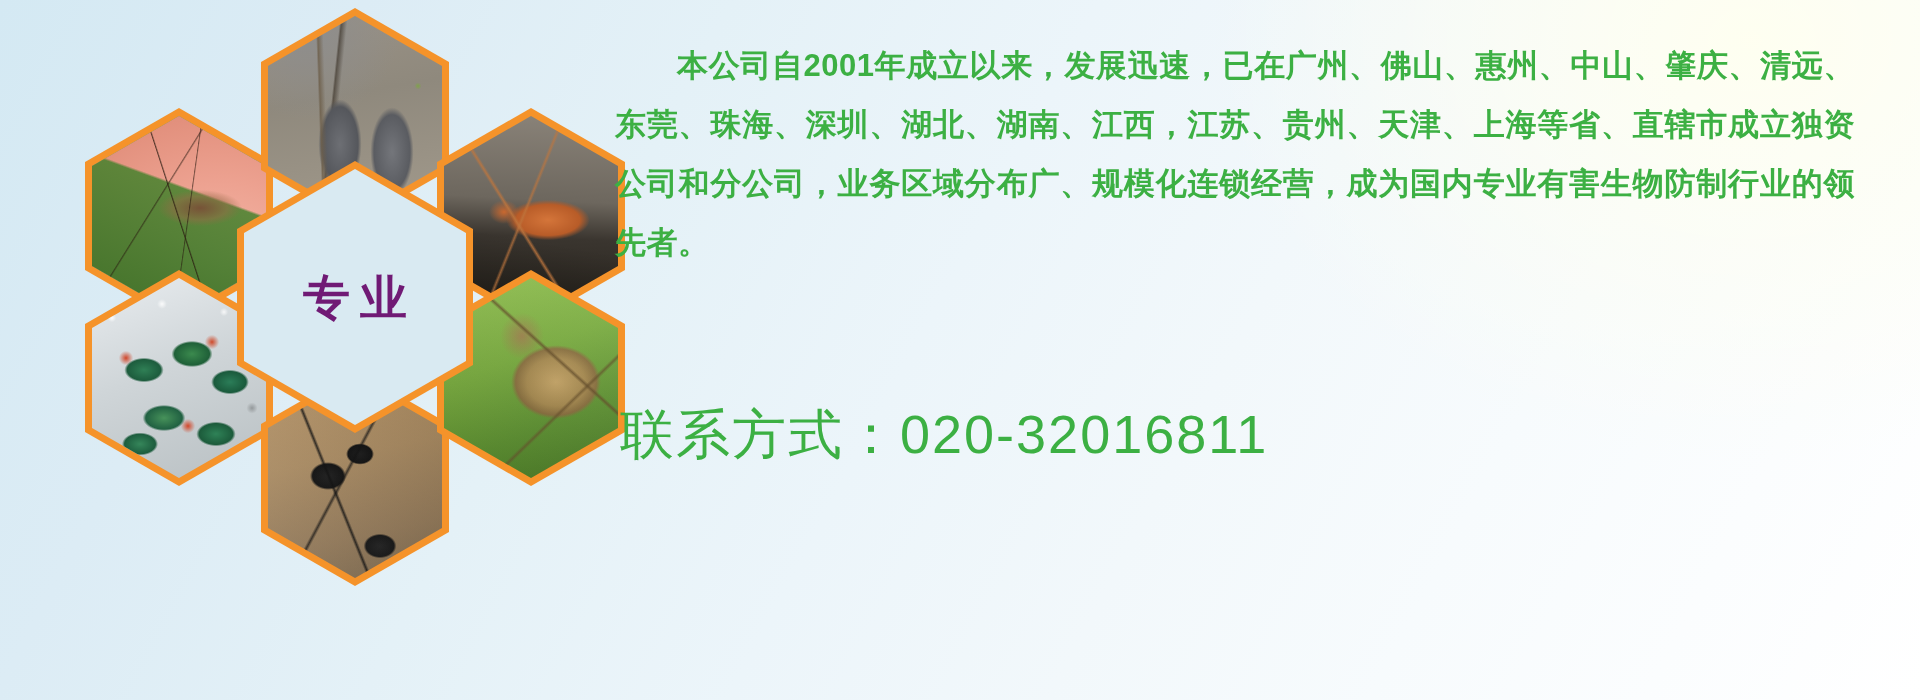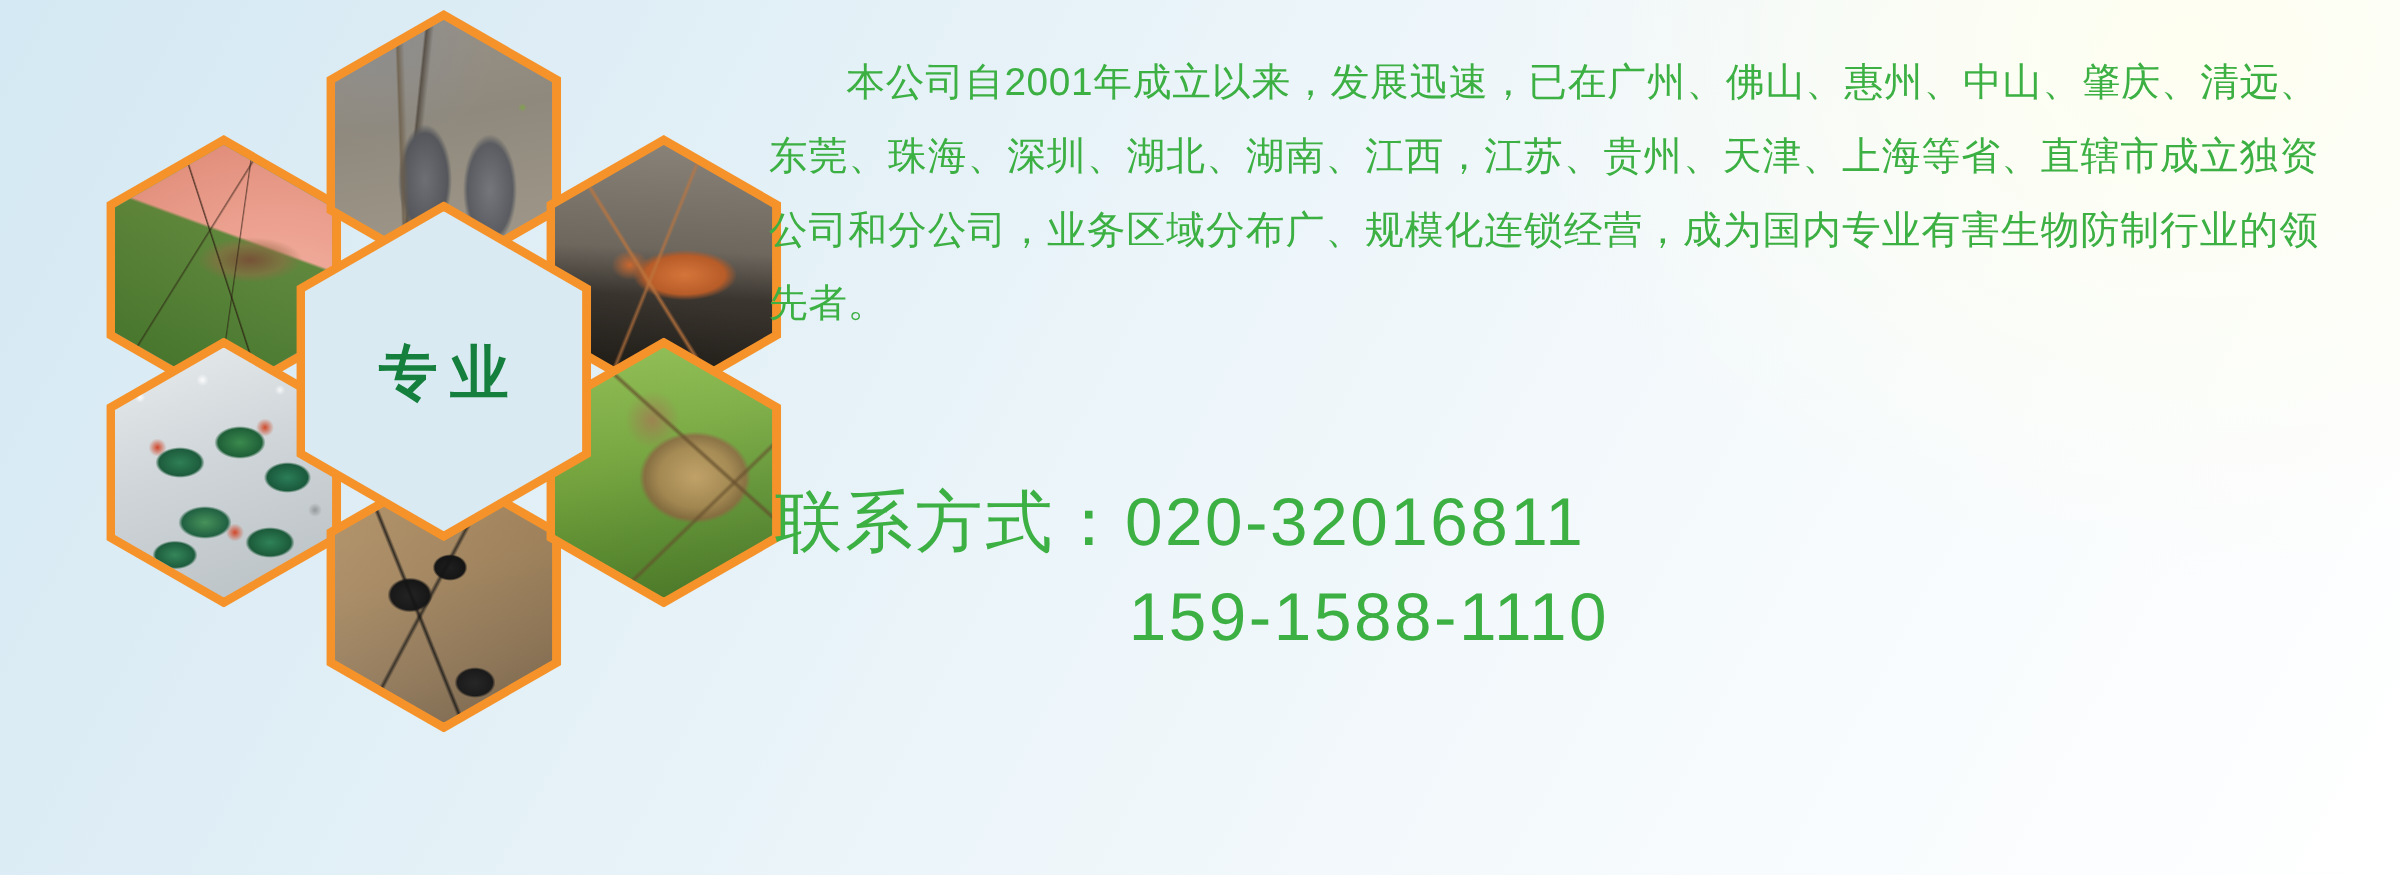--- a/index.html
+++ b/index.html
@@ -67,21 +67,21 @@
     height: 272px;
   }
   .hex-label {
     position: absolute;
     inset: 0;
     display: flex;
     flex-direction: column;
     align-items: center;
     justify-content: center;
     gap: 16px;
-    color: #15803d;
+    color: #701a75;
     font-size: 47px;
     font-weight: bold;
     letter-spacing: 10px;
     text-indent: 10px;
     line-height: 1;
   }
 
   
   .art-mosquito {
     background:
@@ -196,28 +196,28 @@
   }
   .para {
     color: #3cb043;
     font-size: 31px;
     line-height: 59px;
     letter-spacing: 0.5px;
     text-indent: 62px;
     margin: 0;
     text-align: justify;
     text-justify: inter-character;
-    font-weight: normal;
+    font-weight: bold;
   }
 
   
   #contact {
     position: absolute;
     left: 620px;
-    top: 380px;
+    top: 396px;
     width: 1250px;
     color: #3cb043;
   }
   .contact-line {
     font-size: 54px;
     line-height: 76px;
     font-weight: normal;
     white-space: nowrap;
   }
   .contact-line.first { padding-left: 0; }
@@ -279,18 +279,15 @@
   </div>
 
   <div id="copy">
     <p class="para">本公司自2001年成立以来，发展迅速，已在广州、佛山、惠州、中山、肇庆、清远、东莞、珠海、深圳、湖北、湖南、江西，江苏、贵州、天津、上海等省、直辖市成立独资公司和分公司，业务区域分布广、规模化连锁经营，成为国内专业有害生物防制行业的领先者。</p>
   </div>
 
   <div id="contact">
     <div class="contact-line first">
       <span class="contact-label">联系方式：</span><span class="contact-number">020-32016811</span>
     </div>
-    <div class="contact-line second">
-      <span class="contact-number">159-1588-1110</span>
-    </div>
   </div>
 
 </div>
 
 </body></html>

